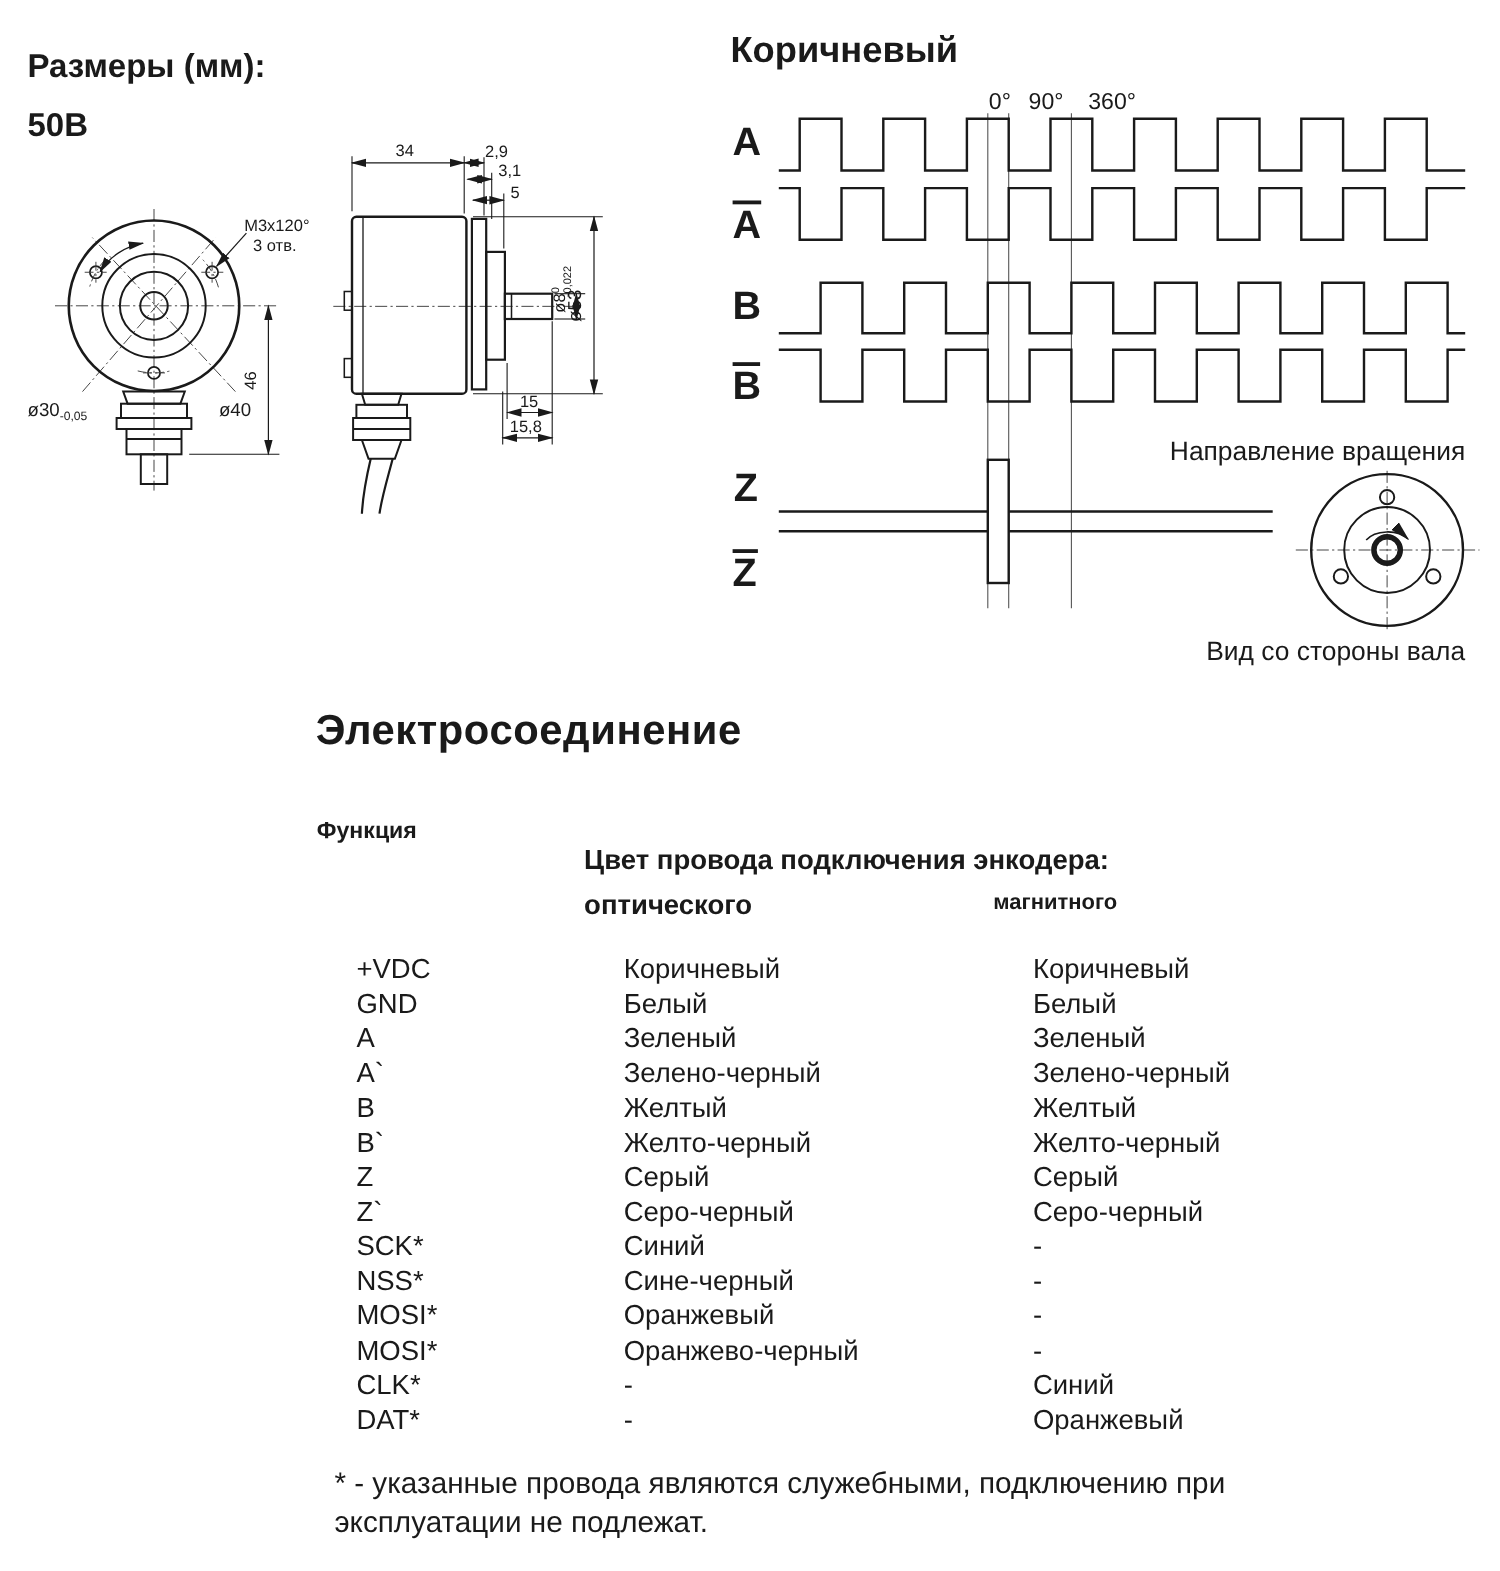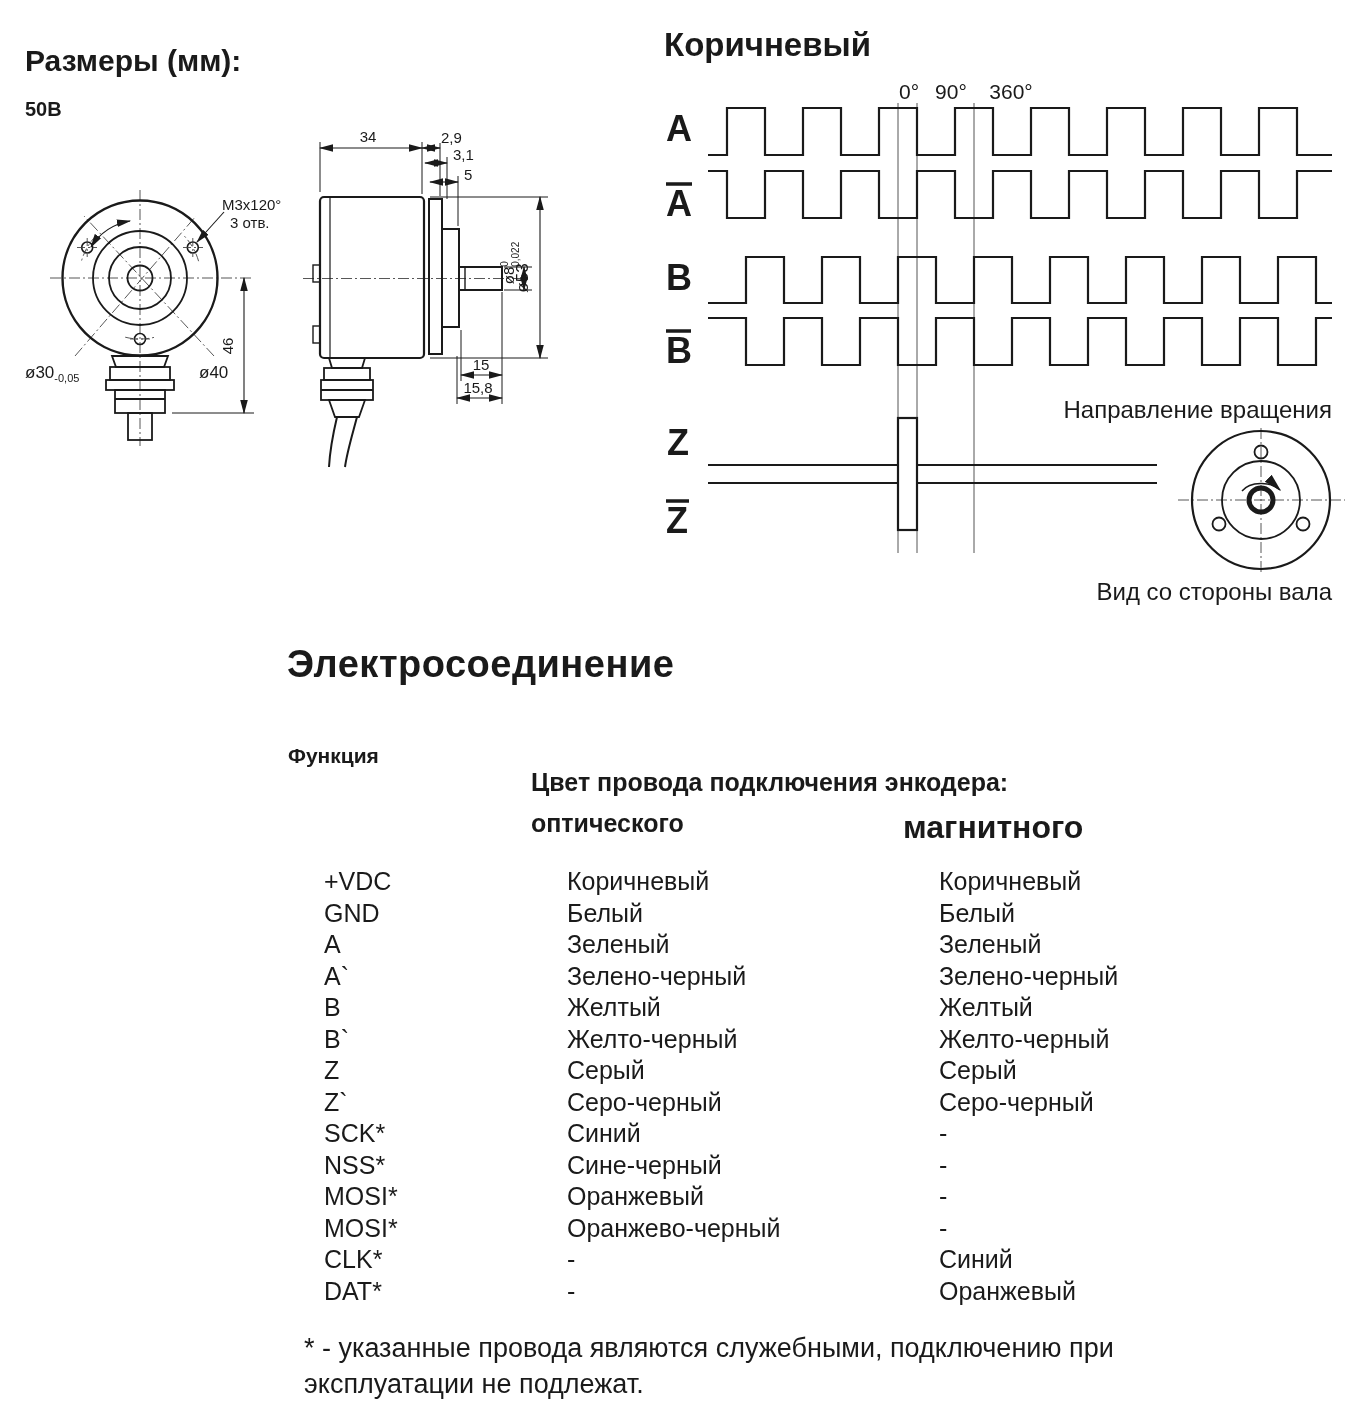--- a/index.html
+++ b/index.html
@@ -1,26 +1,26 @@
 <!DOCTYPE html>
 <html><head>
 <meta charset="utf-8">
 <style>
   html,body{margin:0;padding:0;background:#fff;}
   .page{position:relative;width:1364px;height:1428px;background:#fff;color:#1a1a1a;
         font-family:"Liberation Sans", sans-serif;overflow:hidden;}
   .abs{position:absolute;}
   .h-dim{left:25px;top:24px;font-size:30px;font-weight:bold;margin-top:20px;}
-  .h-model{left:25px;top:98px;font-size:20px;font-weight:bold;}
+  .h-model{left:25px;top:98px;font-size:30px;font-weight:bold;}
   .h-diag{left:664px;top:26px;font-size:33px;font-weight:bold;}
   .h-conn{left:287px;top:643px;font-size:38px;font-weight:bold;letter-spacing:0.5px;}
   .col-fn{left:288px;top:744px;font-size:21px;font-weight:bold;}
   .col-color{left:531px;top:744px;font-size:25px;font-weight:bold;margin-top:24px;}
   .col-opt{left:531px;top:809px;font-size:25px;font-weight:bold;}
-  .col-mag{left:903px;top:809px;font-size:32px;font-weight:bold;}
+  .col-mag{left:903px;top:809px;font-size:20px;font-weight:bold;}
   .conn-rows{left:288px;top:866px;width:1050px;margin-left:36px;}
   .conn-row{display:grid;grid-template-columns:243px 372px 1fr;height:31.5px;
             font-size:25px;line-height:31.5px;}
   .footnote{left:304px;top:1330px;font-size:27px;line-height:36px;}
   svg text{fill:#1a1a1a;font-family:"Liberation Sans", sans-serif;}
   .sig{font-size:36px;font-weight:bold;}
   .ang{font-size:21px;}
   .cap{font-size:24px;}
   .dimtxt{font-size:15px;}
   .dimtxt2{font-size:17px;}

